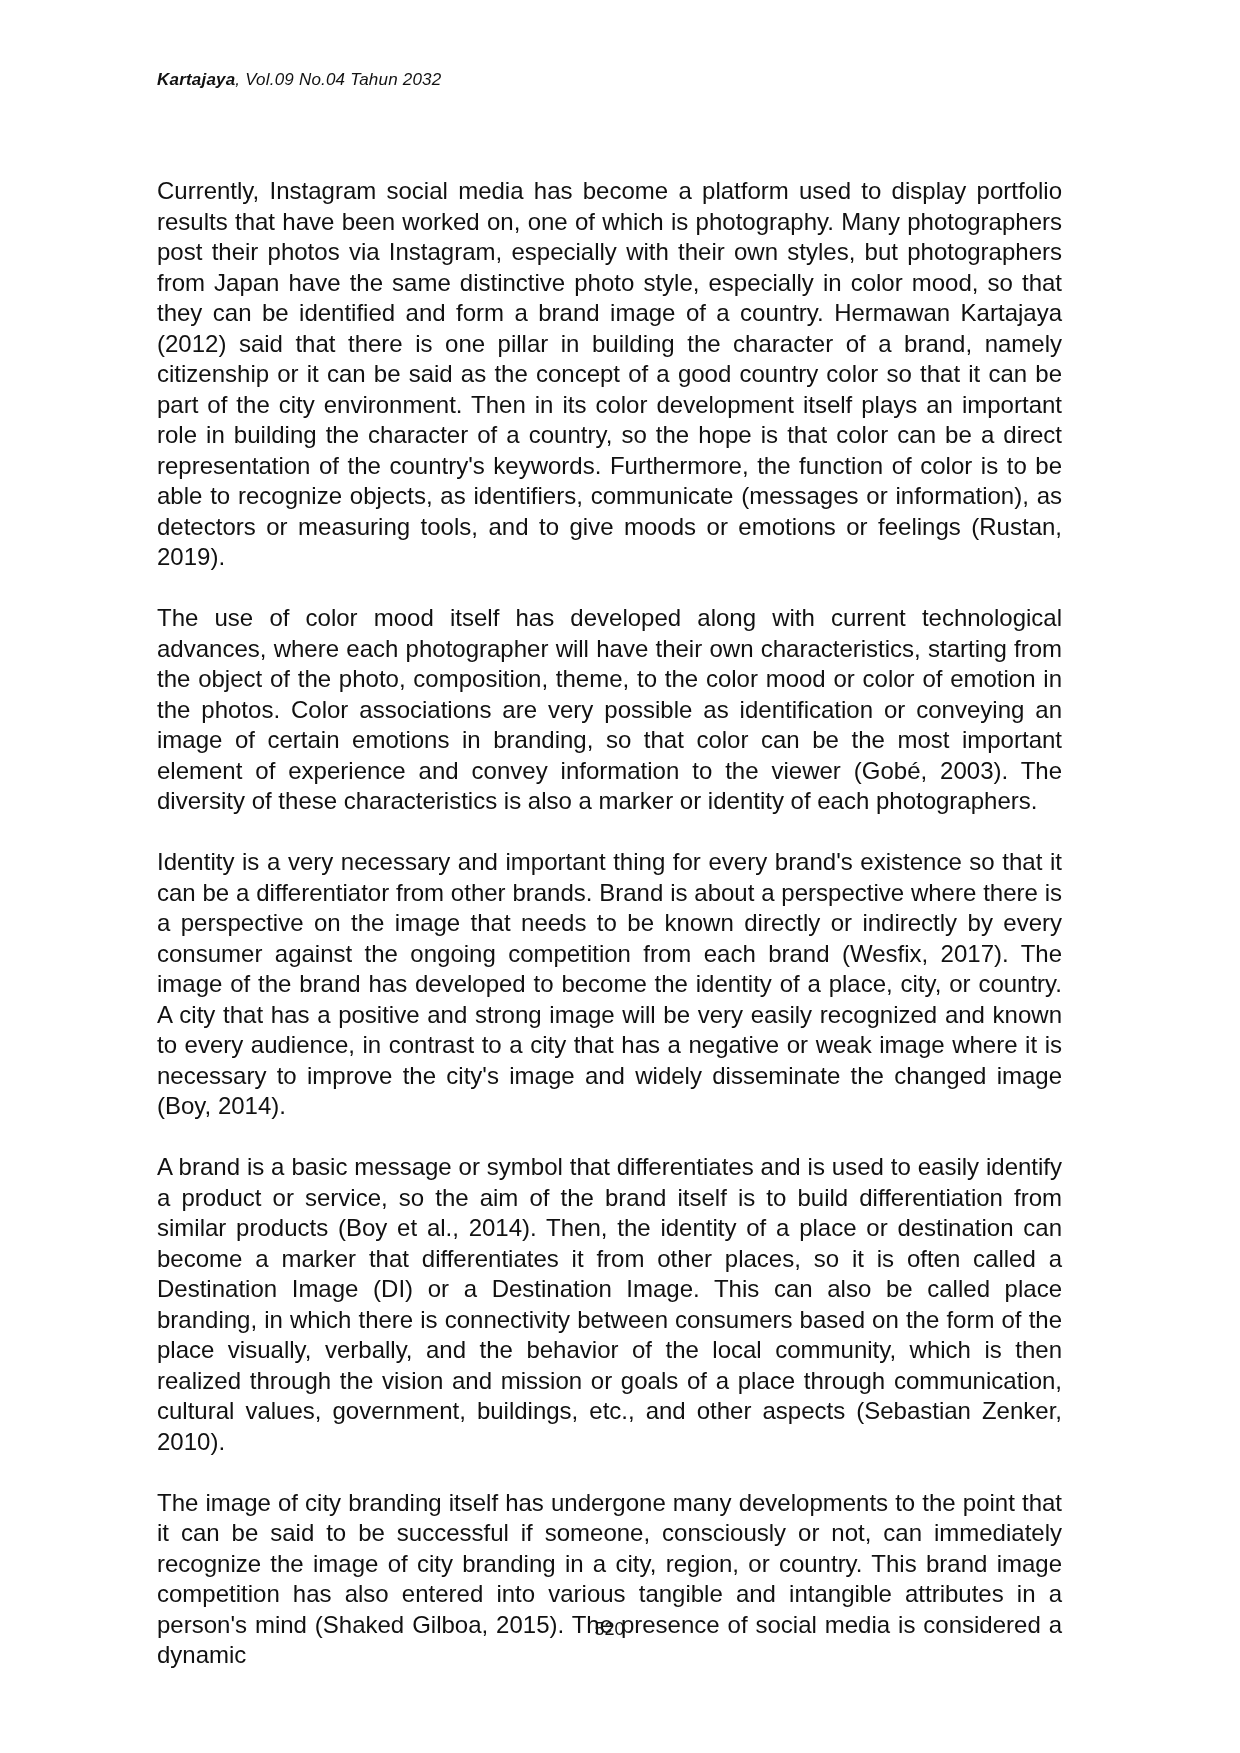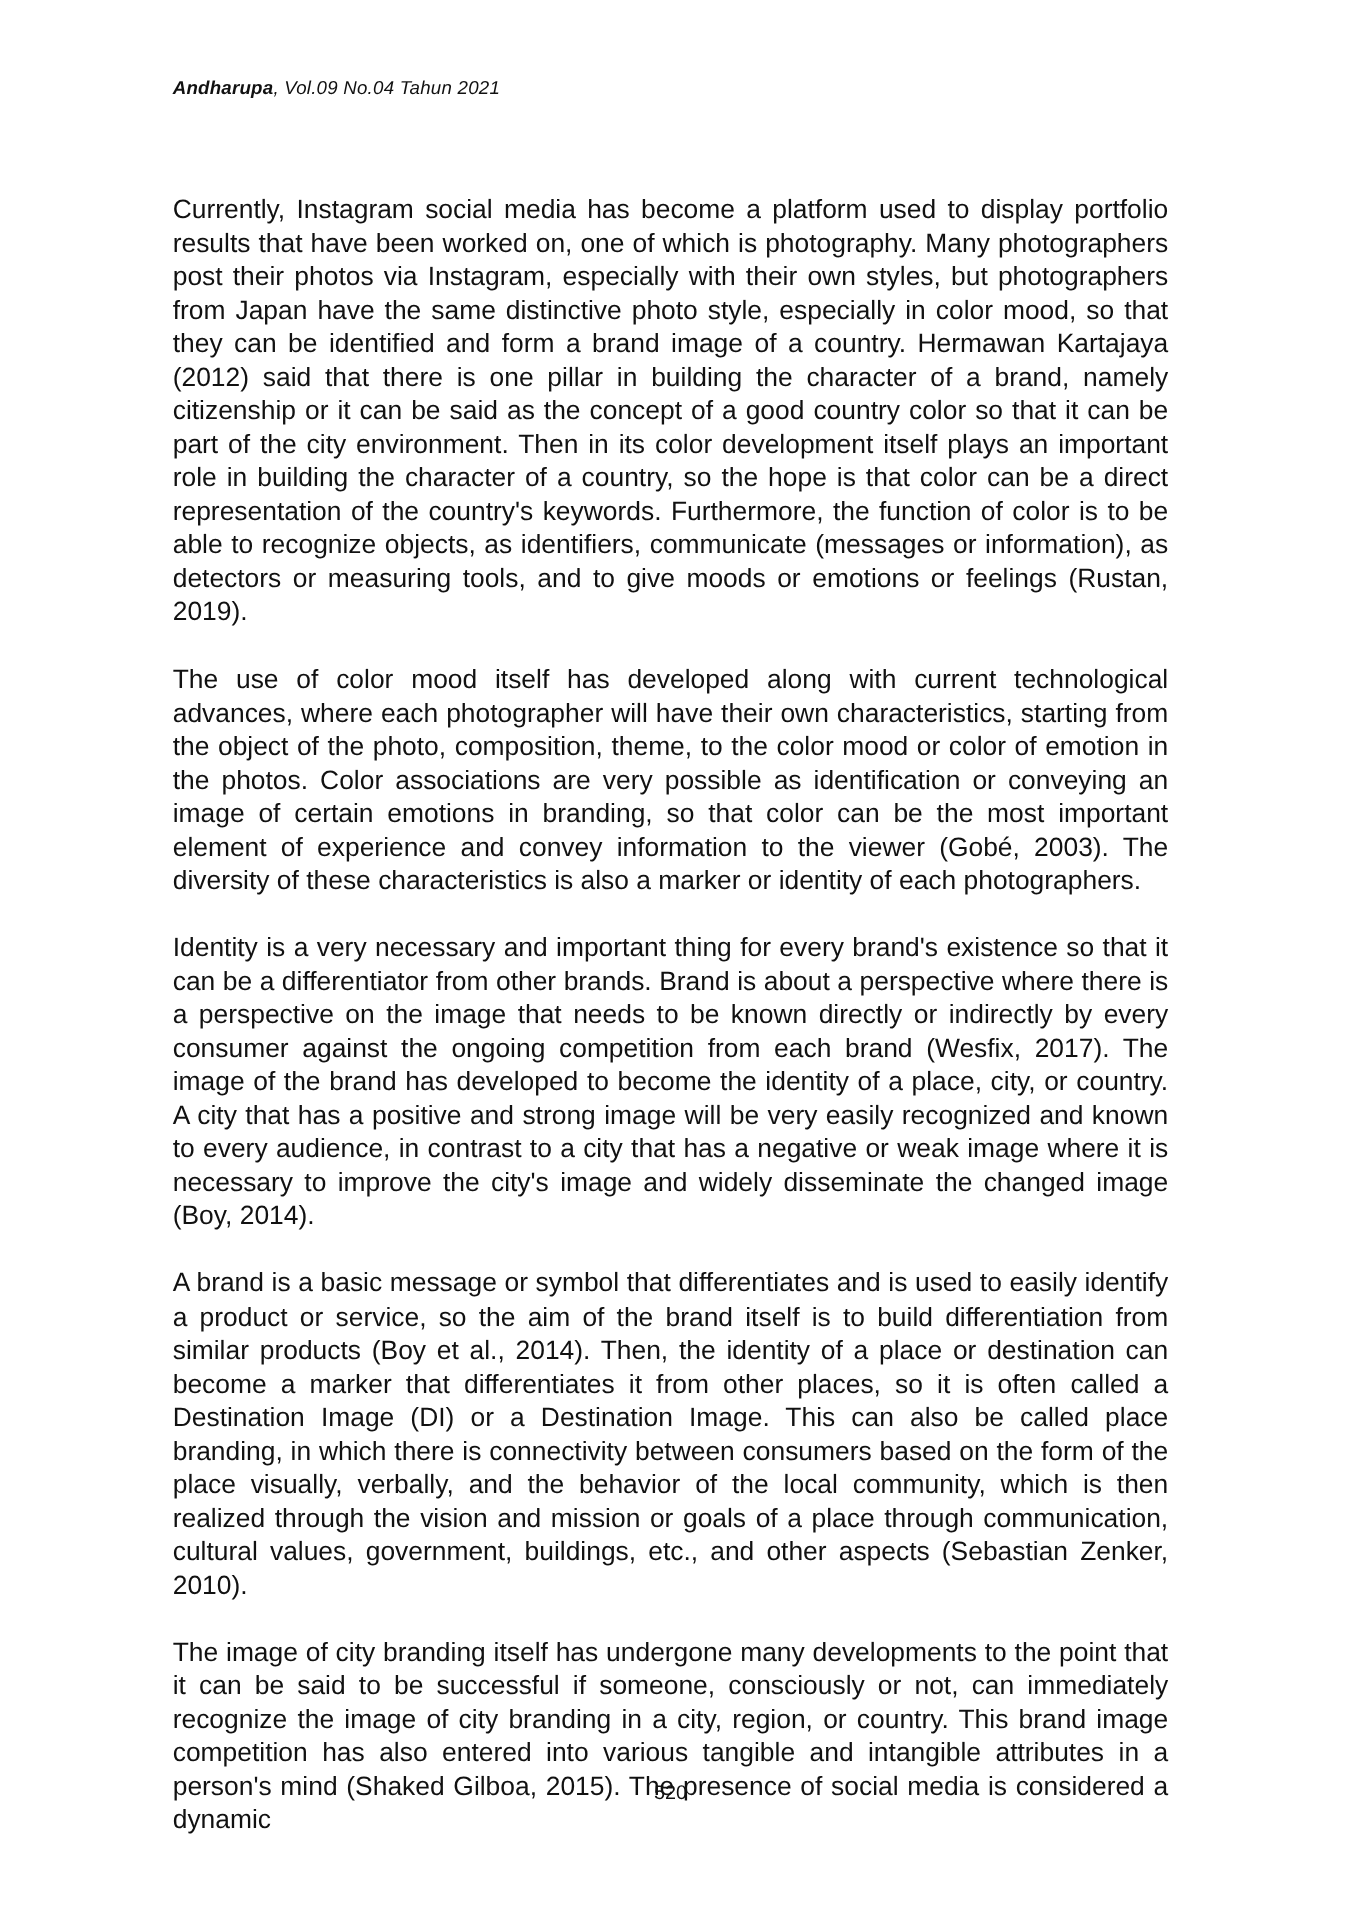--- a/index.html
+++ b/index.html
@@ -54,21 +54,21 @@
     width: 905px;
     text-align: center;
     font-size: 18px;
   }
 </style>
 </head>
 <body>
 
 <div class="page">
 
-  <div class="running-header"><span class="journal-name">Andharupa</span><span>, Vol.09 No.04 Tahun 2021</span></div>
+  <div class="running-header"><span class="journal-name">Kartajaya</span><span>, Vol.09 No.04 Tahun 2032</span></div>
 
   <div class="article-body">
     <p>Currently, Instagram social media has become a platform used to display portfolio results that have been worked on, one of which is photography. Many photographers post their photos via Instagram, especially with their own styles, but photographers from Japan have the same distinctive photo style, especially in color mood, so that they can be identified and form a brand image of a country. Hermawan Kartajaya (2012) said that there is one pillar in building the character of a brand, namely citizenship or it can be said as the concept of a good country color so that it can be part of the city environment. Then in its color development itself plays an important role in building the character of a country, so the hope is that color can be a direct representation of the country's keywords. Furthermore, the function of color is to be able to recognize objects, as identifiers, communicate (messages or information), as detectors or measuring tools, and to give moods or emotions or feelings (Rustan, 2019).</p>
     <p>The use of color mood itself has developed along with current technological advances, where each photographer will have their own characteristics, starting from the object of the photo, composition, theme, to the color mood or color of emotion in the photos. Color associations are very possible as identification or conveying an image of certain emotions in branding, so that color can be the most important element of experience and convey information to the viewer (Gobé, 2003). The diversity of these characteristics is also a marker or identity of each photographers.</p>
     <p>Identity is a very necessary and important thing for every brand's existence so that it can be a differentiator from other brands. Brand is about a perspective where there is a perspective on the image that needs to be known directly or indirectly by every consumer against the ongoing competition from each brand (Wesfix, 2017). The image of the brand has developed to become the identity of a place, city, or country. A city that has a positive and strong image will be very easily recognized and known to every audience, in contrast to a city that has a negative or weak image where it is necessary to improve the city's image and widely disseminate the changed image (Boy, 2014).</p>
     <p>A brand is a basic message or symbol that differentiates and is used to easily identify a product or service, so the aim of the brand itself is to build differentiation from similar products (Boy et al., 2014). Then, the identity of a place or destination can become a marker that differentiates it from other places, so it is often called a Destination Image (DI) or a Destination Image. This can also be called place branding, in which there is connectivity between consumers based on the form of the place visually, verbally, and the behavior of the local community, which is then realized through the vision and mission or goals of a place through communication, cultural values, government, buildings, etc., and other aspects (Sebastian Zenker, 2010).</p>
     <p>The image of city branding itself has undergone many developments to the point that it can be said to be successful if someone, consciously or not, can immediately recognize the image of city branding in a city, region, or country. This brand image competition has also entered into various tangible and intangible attributes in a person's mind (Shaked Gilboa, 2015). The presence of social media is considered a dynamic</p>
   </div>
 
   <div class="page-number">520</div>

